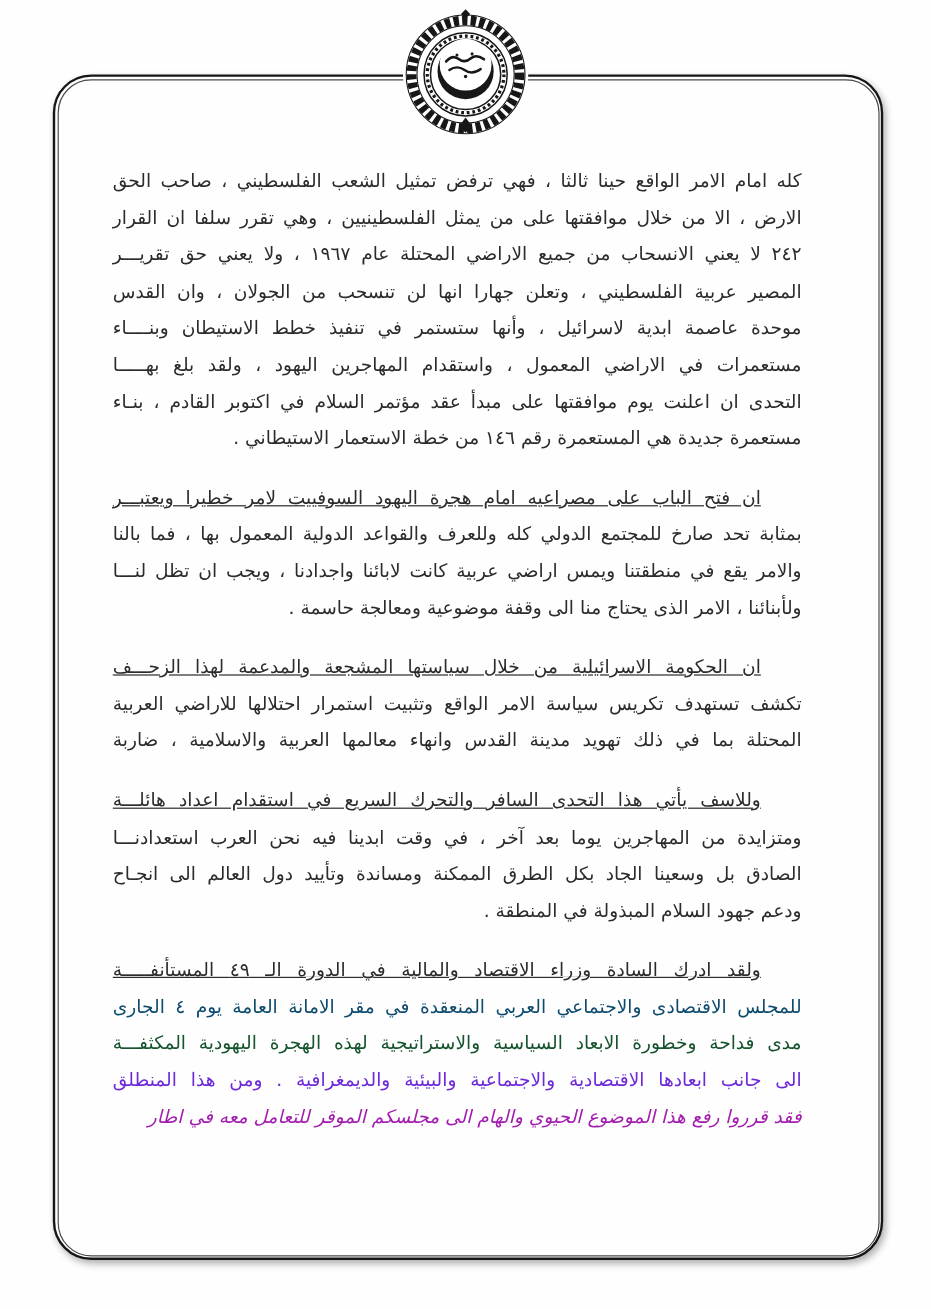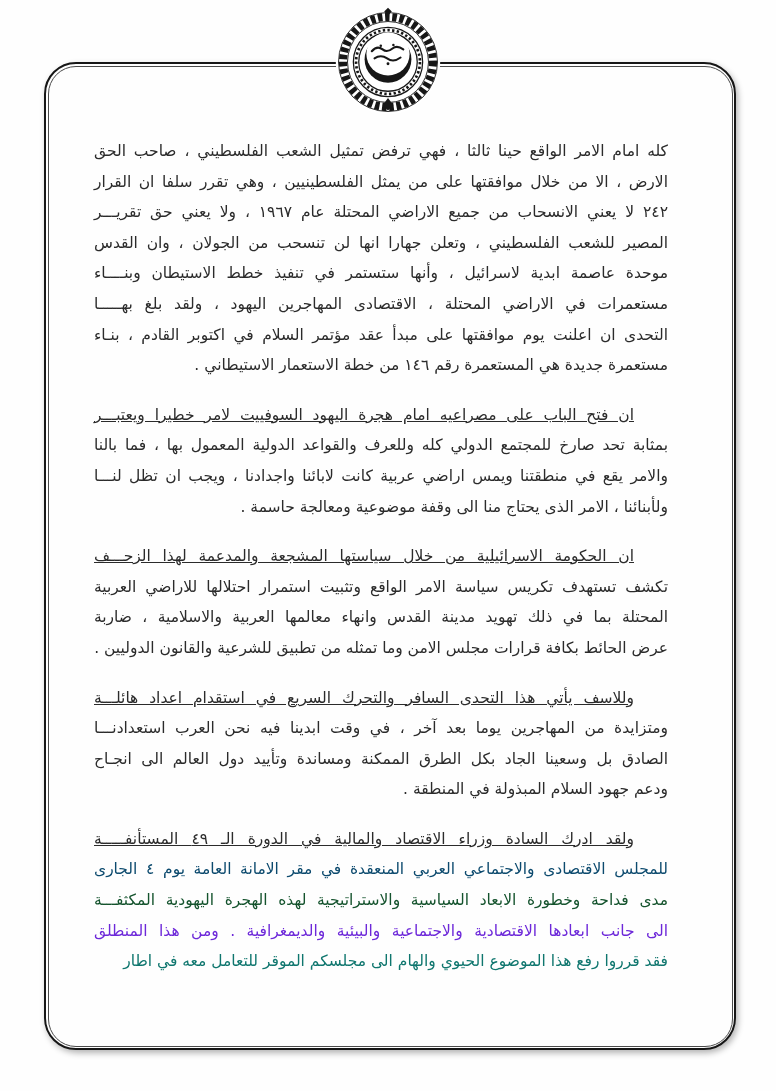--- a/index.html
+++ b/index.html
@@ -72,21 +72,21 @@
     text-justify: inter-word;
     white-space: normal;
   }
   .line.last {
     text-align-last: right;
   }
   
   .fade-1 { color: #0c4a6e; }
   .fade-2 { color: #14532d; }
   .fade-3 { color: #6d28d9; }
-  .fade-4 { color: #0f766e; }
+  .fade-4 { color: #a21caf; font-style: italic; }
 </style>
 </head>
 <body>
 
 <div class="page">
 
   <div class="frame"></div>
 
   <div class="emblem-wrap">
     <svg viewBox="0 0 120 120" width="108" height="112">
@@ -114,37 +114,36 @@
 
       <path d="M54 108 L60 100 L66 108 L60 114 Z" fill="#171717"></path>
     </svg>
   </div>
 
   <div class="doc-body">
       <div class="paragraph">
         <div class="line">كله امام الامر الواقع حينا ثالثا ، فهي ترفض تمثيل الشعب الفلسطيني ، صاحب الحق</div>
         <div class="line">الارض ، الا من خلال موافقتها على من يمثل الفلسطينيين ، وهي تقرر سلفا ان القرار</div>
         <div class="line">٢٤٢ لا يعني الانسحاب من جميع الاراضي المحتلة عام ١٩٦٧ ، ولا يعني حق تقريـــر</div>
-        <div class="line">المصير للشعب الفلسطيني ، وتعلن جهارا انها لن تنسحب من الجولان ، وان القدس</div>
+        <div class="line">المصير عربية الفلسطيني ، وتعلن جهارا انها لن تنسحب من الجولان ، وان القدس</div>
         <div class="line">موحدة عاصمة ابدية لاسرائيل ، وأنها ستستمر في تنفيذ خطط الاستيطان وبنــــاء</div>
-        <div class="line">مستعمرات في الاراضي المحتلة ، الاقتصادى المهاجرين اليهود ، ولقد بلغ بهـــــا</div>
+        <div class="line">مستعمرات في الاراضي المعمول ، واستقدام المهاجرين اليهود ، ولقد بلغ بهـــــا</div>
         <div class="line">التحدى ان اعلنت يوم موافقتها على مبدأ عقد مؤتمر السلام في اكتوبر القادم ، بنـاء</div>
         <div class="line last">مستعمرة جديدة هي المستعمرة رقم ١٤٦ من خطة الاستعمار الاستيطاني .</div>
       </div>
       <div class="paragraph indented">
         <div class="line">ان فتح الباب على مصراعيه امام هجرة اليهود السوفييت لامر خطيرا ويعتبـــر</div>
         <div class="line">بمثابة تحد صارخ للمجتمع الدولي كله وللعرف والقواعد الدولية المعمول بها ، فما بالنا</div>
         <div class="line">والامر يقع في منطقتنا ويمس اراضي عربية كانت لابائنا واجدادنا ، ويجب ان تظل لنـــا</div>
         <div class="line last">ولأبنائنا ، الامر الذى يحتاج منا الى وقفة موضوعية ومعالجة حاسمة .</div>
       </div>
       <div class="paragraph indented">
         <div class="line">ان الحكومة الاسرائيلية من خلال سياستها المشجعة والمدعمة لهذا الزحـــف</div>
         <div class="line">تكشف تستهدف تكريس سياسة الامر الواقع وتثبيت استمرار احتلالها للاراضي العربية</div>
         <div class="line">المحتلة بما في ذلك تهويد مدينة القدس وانهاء معالمها العربية والاسلامية ، ضاربة</div>
-        <div class="line last">عرض الحائط بكافة قرارات مجلس الامن وما تمثله من تطبيق للشرعية والقانون الدوليين .</div>
       </div>
       <div class="paragraph indented">
         <div class="line">وللاسف يأتي هذا التحدى السافر والتحرك السريع في استقدام اعداد هائلـــة</div>
         <div class="line">ومتزايدة من المهاجرين يوما بعد آخر ، في وقت ابدينا فيه نحن العرب استعدادنـــا</div>
         <div class="line">الصادق بل وسعينا الجاد بكل الطرق الممكنة ومساندة وتأييد دول العالم الى انجـاح</div>
         <div class="line last">ودعم جهود السلام المبذولة في المنطقة .</div>
       </div>
       <div class="paragraph indented">
         <div class="line">ولقد ادرك السادة وزراء الاقتصاد والمالية في الدورة الـ ٤٩ المستأنفـــــة</div>
         <div class="line fade-1">للمجلس الاقتصادى والاجتماعي العربي المنعقدة في مقر الامانة العامة يوم ٤ الجارى</div>

